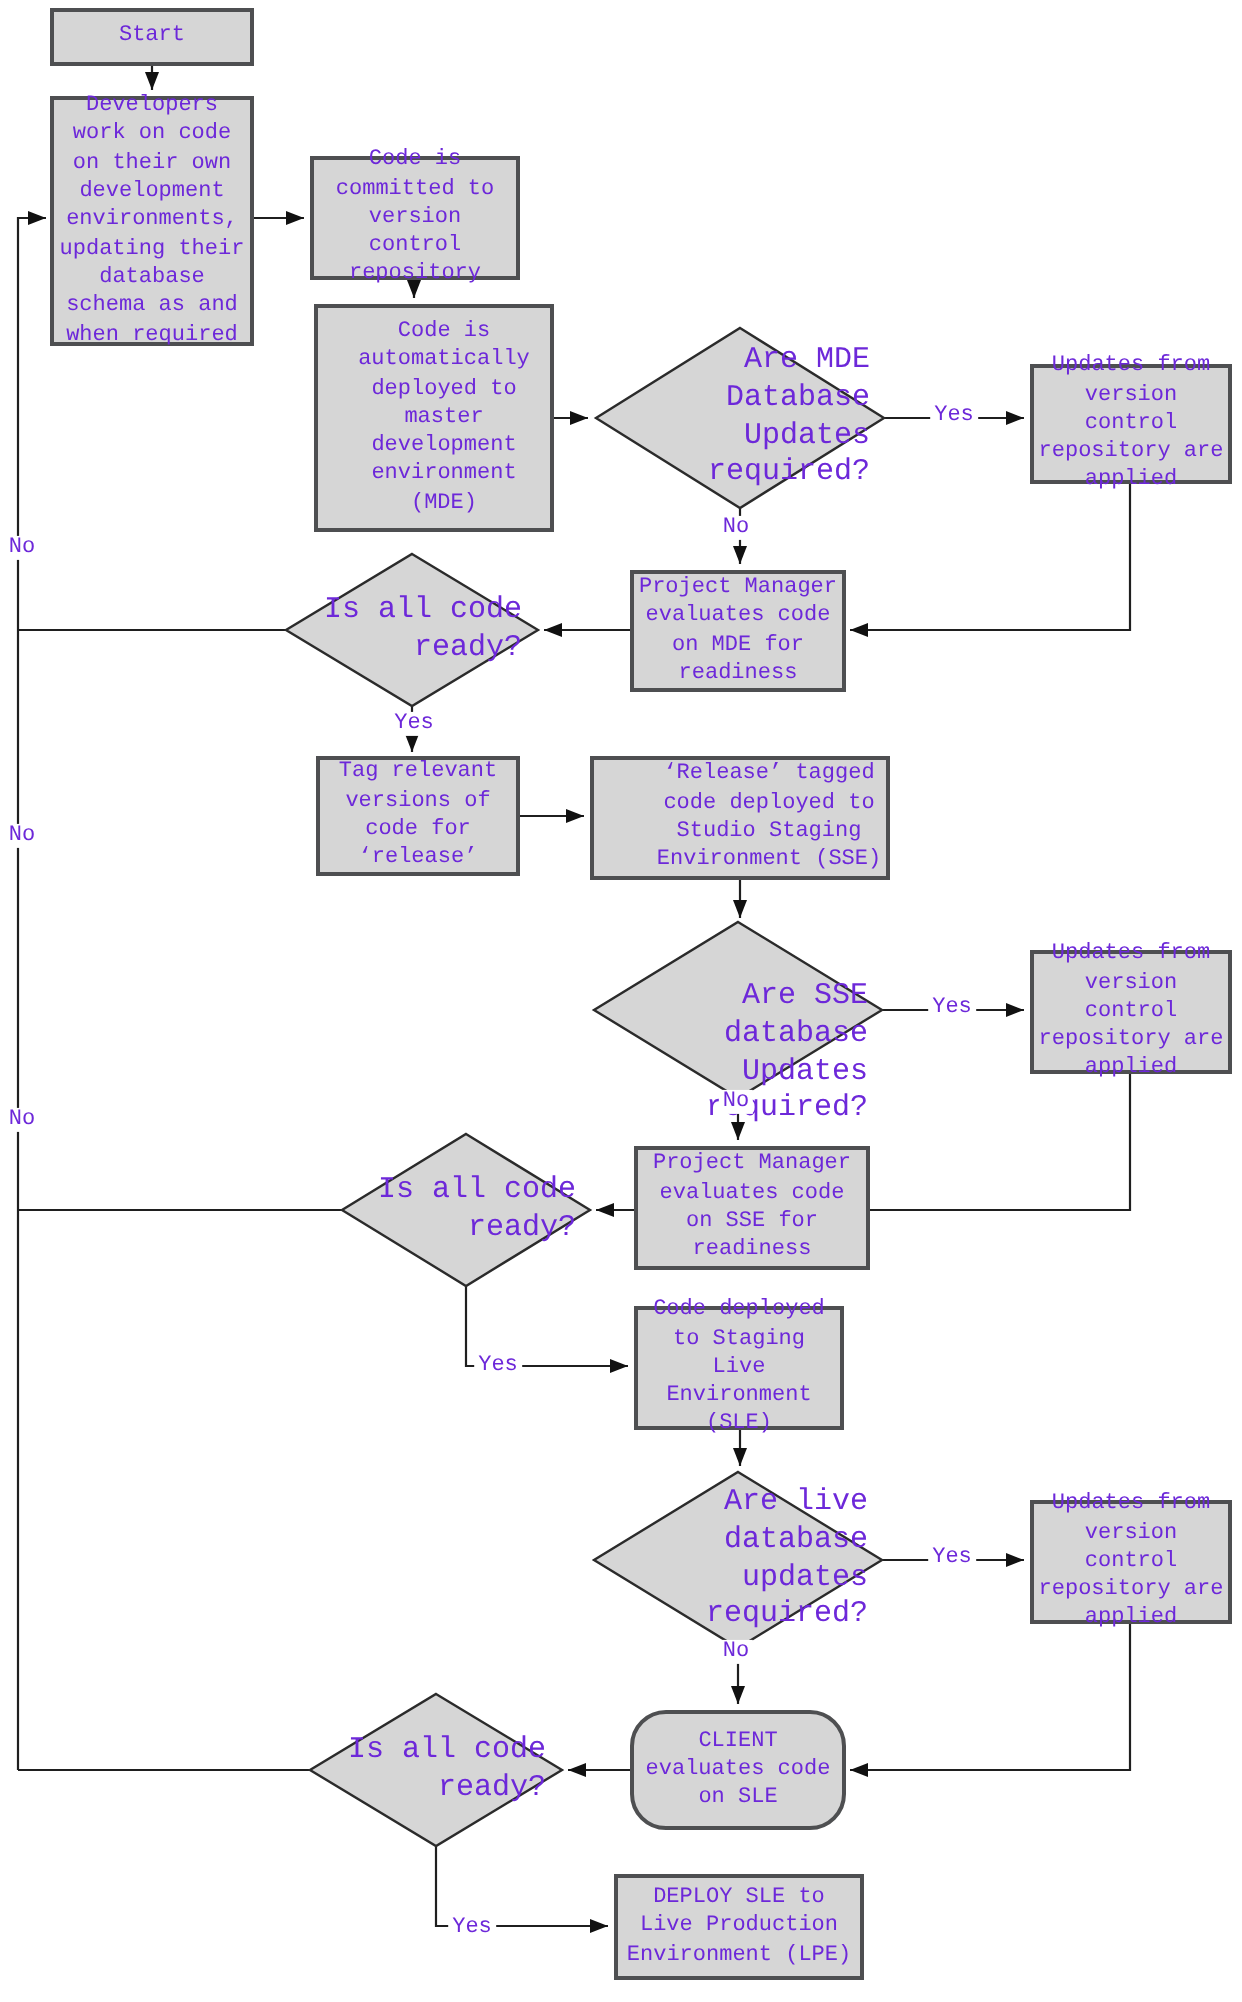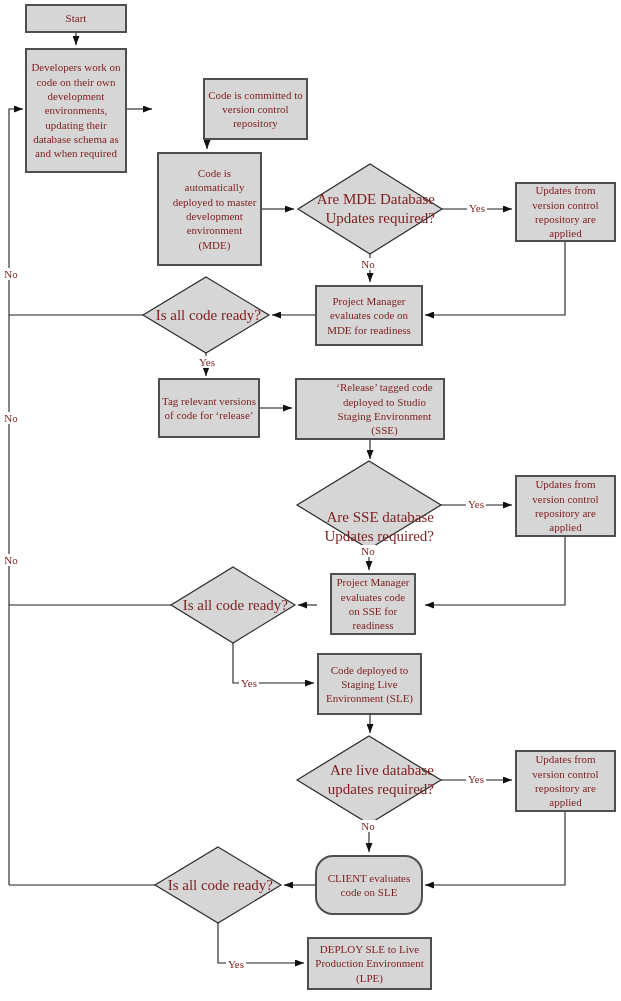--- a/index.html
+++ b/index.html
@@ -1,17 +1,17 @@
 <!DOCTYPE html>
 <html><head>
 <meta charset="utf-8">
 <style>
   html,body{margin:0;padding:0;background:#ffffff;}
   .canvas{position:relative;width:621px;height:1001px;background:#ffffff;overflow:hidden;
-          font-family:Liberation Serif, serif;color:#7f1d1d;}
+          font-family:Liberation Mono, monospace;color:#6d28d9;}
   .wires{position:absolute;left:0;top:0;z-index:1;}
   .wire{fill:none;stroke:#1f1f1f;stroke-width:1.1;}
   .diamond{fill:#d6d6d6;stroke:#2b2b2b;stroke-width:1.2;}
   .node{position:absolute;z-index:2;box-sizing:border-box;background:#d6d6d6;border:2px solid #4e4f51;
         display:flex;align-items:center;justify-content:center;text-align:center;
         font-size:11px;line-height:1.3;padding:1px 2px;}
   .dlabel{position:absolute;z-index:3;text-align:right;font-size:15px;line-height:1.25;
           transform:translate(-50%,-50%);}
   .elabel{position:absolute;z-index:4;transform:translate(-50%,-50%);background:#ffffff;
           padding:0 2px;font-size:11px;line-height:1.1;white-space:nowrap;}
@@ -58,28 +58,28 @@
     <polygon class="diamond" points="370,164 442,209 370,254 298,209"></polygon>
     <polygon class="diamond" points="206,277 269,315 206,353 143,315"></polygon>
     <polygon class="diamond" points="369,461 441,505 369,549 297,505"></polygon>
     <polygon class="diamond" points="233,567 295,605 233,643 171,605"></polygon>
     <polygon class="diamond" points="369,736 441,780 369,824 297,780"></polygon>
     <polygon class="diamond" points="218,847 281,885 218,923 155,885"></polygon>
   </svg>
 
   <div class="node" style="left:25px;top:4px;width:102px;height:29px;">Start</div>
   <div class="node" style="left:25px;top:48px;width:102px;height:125px;">Developers work on code on their own development environments, updating their database schema as and when required</div>
-  <div class="node" style="left:155px;top:78px;width:105px;height:62px;margin-left:48px;">Code is committed to version control repository</div>
-  <div class="node" style="left:157px;top:152px;width:105px;height:114px;padding-left:12px;">Code is automatically deployed to master development environment (MDE)</div>
+  <div class="node" style="left:155px;top:78px;width:105px;height:62px;">Code is committed to version control repository</div>
+  <div class="node" style="left:157px;top:152px;width:120px;height:114px;padding-left:12px;">Code is automatically deployed to master development environment (MDE)</div>
   <div class="node" style="left:515px;top:182px;width:101px;height:60px;">Updates from version control repository are applied</div>
   <div class="node" style="left:315px;top:285px;width:108px;height:61px;">Project Manager evaluates code on MDE for readiness</div>
   <div class="node" style="left:158px;top:378px;width:102px;height:60px;">Tag relevant versions of code for ‘release’</div>
   <div class="node" style="left:295px;top:378px;width:150px;height:62px;padding-left:31px;">‘Release’ tagged code deployed to Studio Staging Environment (SSE)</div>
   <div class="node" style="left:515px;top:475px;width:101px;height:62px;">Updates from version control repository are applied</div>
-  <div class="node" style="left:330px;top:573px;width:86px;height:62px;">Project Manager evaluates code on SSE for readiness</div>
+  <div class="node" style="left:317px;top:573px;width:118px;height:62px;">Project Manager evaluates code on SSE for readiness</div>
   <div class="node" style="left:317px;top:653px;width:105px;height:62px;">Code deployed to Staging Live Environment (SLE)</div>
   <div class="node" style="left:515px;top:750px;width:101px;height:62px;">Updates from version control repository are applied</div>
   <div class="node" style="left:315px;top:855px;width:108px;height:60px;border-radius:18px;">CLIENT evaluates code on SLE</div>
   <div class="node" style="left:307px;top:937px;width:125px;height:53px;">DEPLOY SLE to Live Production Environment (LPE)</div>
 
   <div class="dlabel" style="left:370px;top:209px;width:130px;">Are MDE Database Updates required?</div>
   <div class="dlabel" style="left:206px;top:315px;width:110px;">Is all code ready?</div>
   <div class="dlabel" style="left:369px;top:527px;width:130px;">Are SSE database Updates required?</div>
   <div class="dlabel" style="left:233px;top:605px;width:110px;">Is all code ready?</div>
   <div class="dlabel" style="left:369px;top:780px;width:130px;">Are live database updates required?</div>

